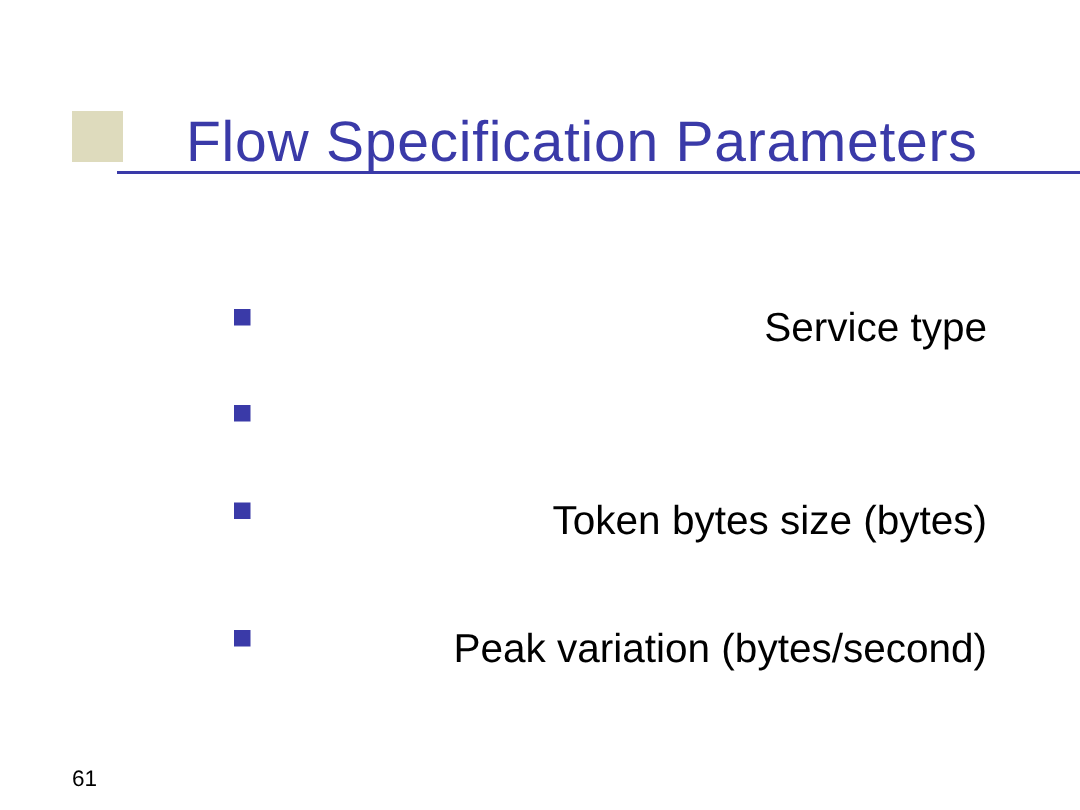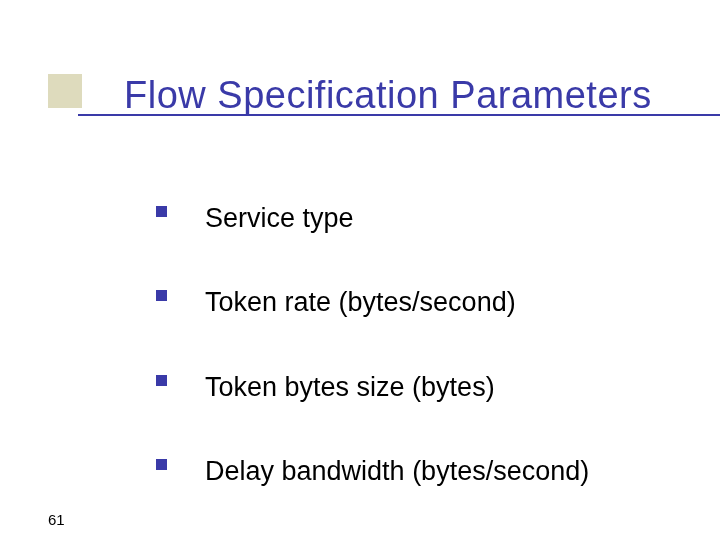--- a/index.html
+++ b/index.html
@@ -44,20 +44,21 @@
     top: 120px;
     right: 30px;
   }
   .list {
     list-style: none;
   }
   .item {
     display: flex;
     align-items: center;
     margin-bottom: 8px;
+    justify-content: space-between;
   }
   .bullet {
     width: 11px;
     height: 11px;
     background: #3a3aa8;
     flex-shrink: 0;
     margin-right: 22px;
     margin-top: 2px;
   }
   .item-text {
@@ -85,26 +86,25 @@
 <div class="title-underline"></div>
 
 <div class="content">
   <ul class="list">
     <li class="item">
       <span class="bullet"></span>
       <span class="item-text">Service type</span>
     </li>
     <li class="item">
       <span class="bullet"></span>
-      <span class="item-text">Token rate (bytes/second)</span>
     </li>
     <li class="item">
       <span class="bullet"></span>
       <span class="item-text">Token bytes size (bytes)</span>
     </li>
     <li class="item">
       <span class="bullet"></span>
-      <span class="item-text">Delay bandwidth (bytes/second)</span>
+      <span class="item-text">Peak variation (bytes/second)</span>
     </li>
   </ul>
 </div>
 
 <div class="page-number">61</div>
 
 </body></html>

